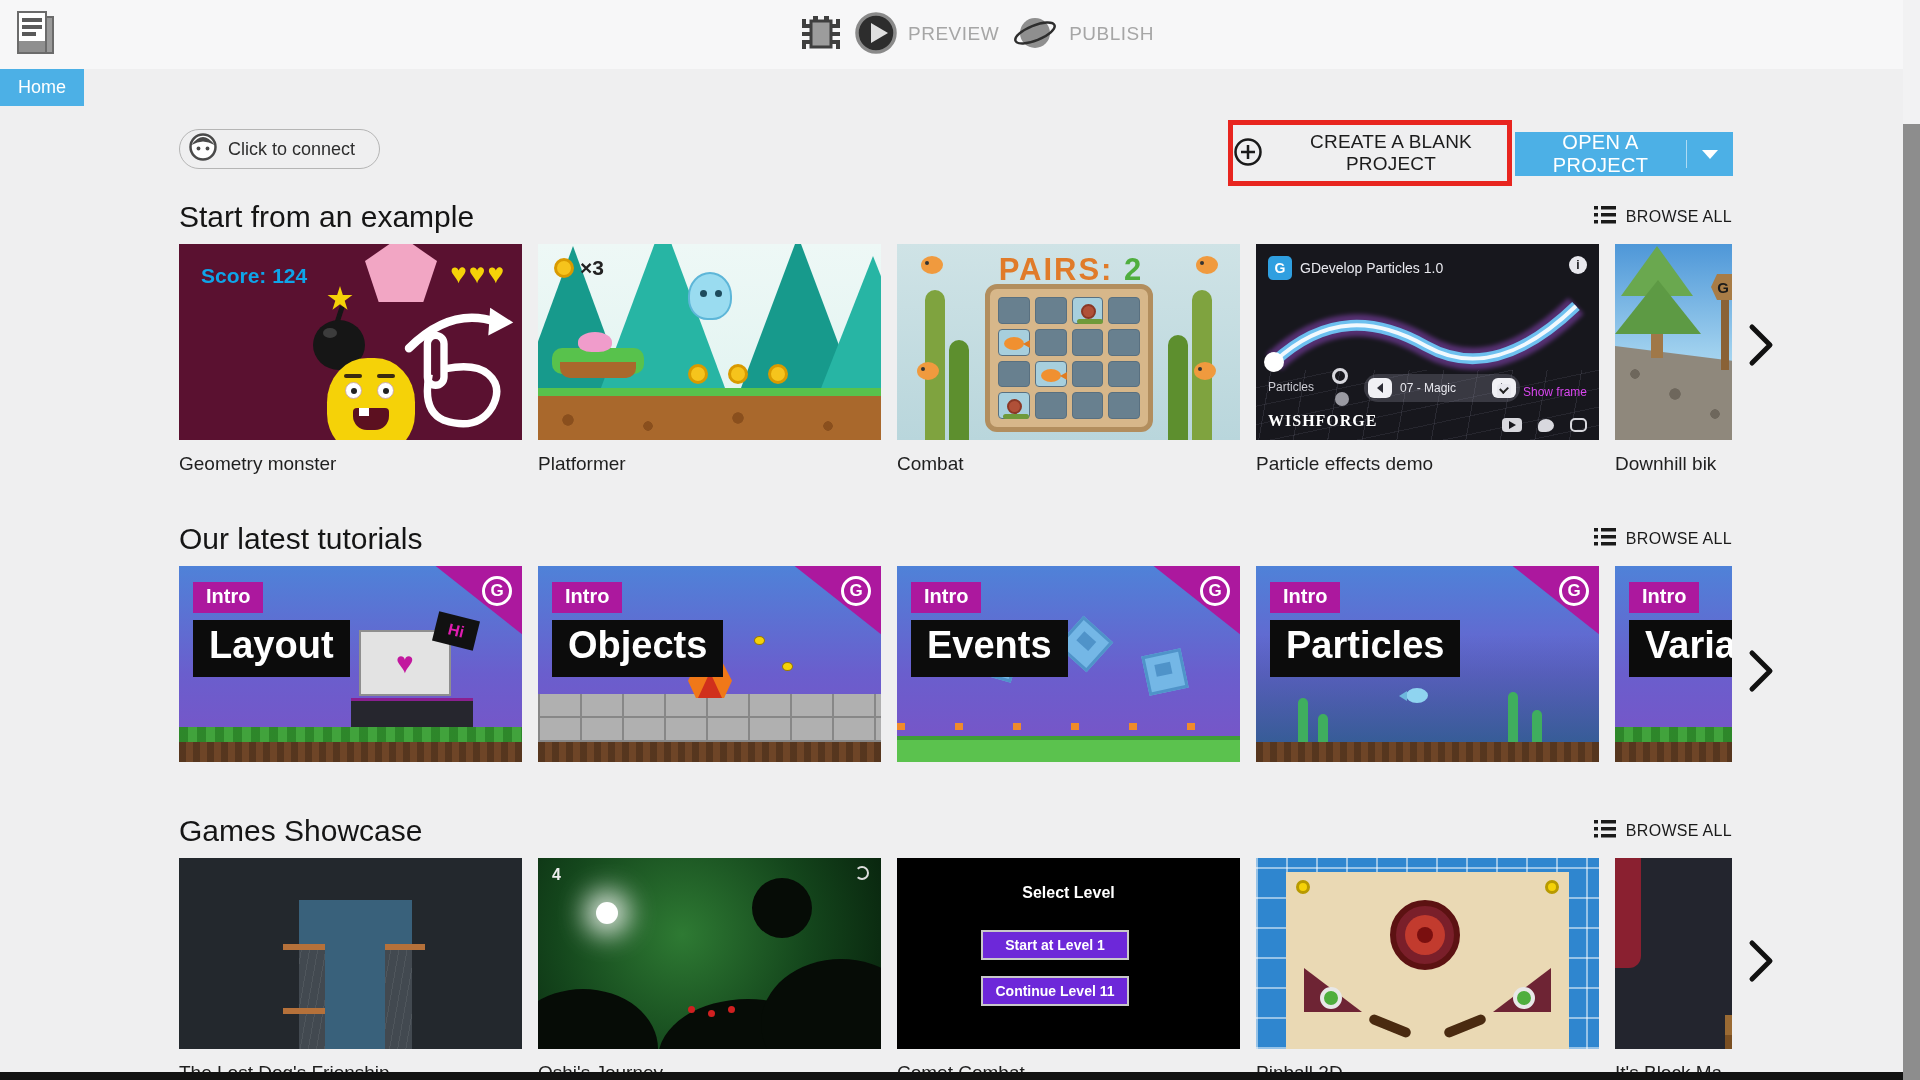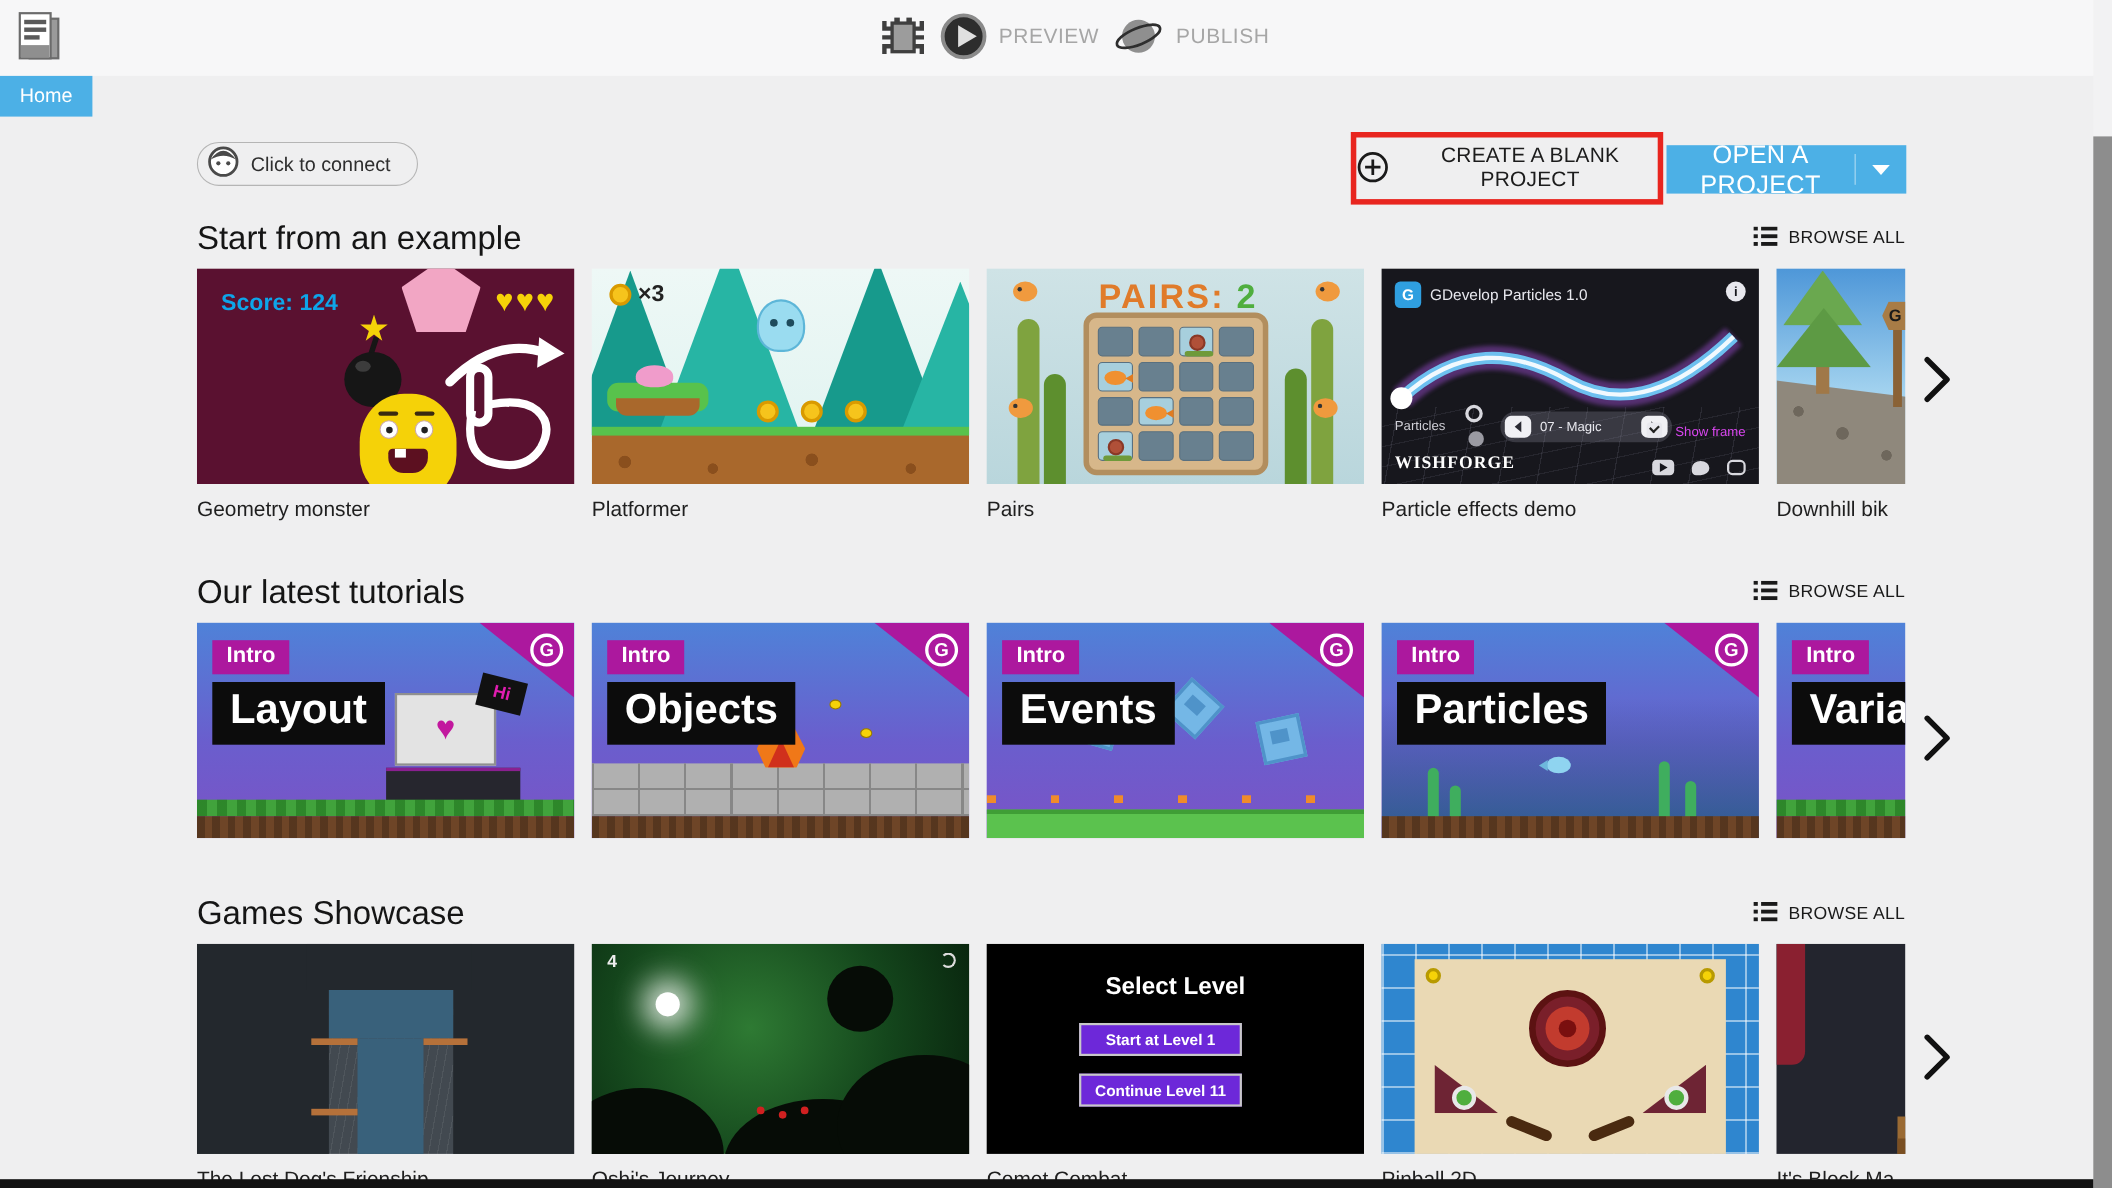--- a/index.html
+++ b/index.html
@@ -16,21 +16,21 @@
             font-size:18px;display:flex;align-items:center;justify-content:center;border:none;cursor:pointer}
 
   
   .connect-btn{position:absolute;left:179px;top:129px;height:40px;padding:0 24px 0 8px;border:1px solid #b5b5b5;
                border-radius:20px;display:flex;align-items:center;gap:10px;font-size:18px;color:#2e2e2e;background:transparent;cursor:pointer}
   .red-box{position:absolute;left:1228px;top:120px;width:284px;height:66px;border:5px solid #e8251f;
            display:flex;align-items:center;justify-content:center;gap:12px;cursor:pointer;background:transparent}
   .create-label{font-size:19px;color:#1c1c1c;letter-spacing:.2px}
   .open-btn{position:absolute;left:1515px;top:132px;width:218px;height:44px;background:#4cb0e6;color:#fff;
             display:flex;align-items:center;border:none;cursor:pointer}
-  .open-label{flex:1;text-align:center;font-size:23px;letter-spacing:.3px}
+  .open-label{flex:1;text-align:center;font-size:20px;letter-spacing:.3px}
   .open-divider{width:1px;height:28px;background:rgba(255,255,255,.55)}
   .open-caret{width:46px;display:flex;justify-content:center;align-items:center}
   .caret{width:0;height:0;border-left:8px solid transparent;border-right:8px solid transparent;border-top:9px solid #fff}
 
   
   .section{position:absolute;left:179px;width:1553px}
   #sec-examples{top:196px}#sec-tutorials{top:518px}#sec-showcase{top:810px}
   .sec-head{height:42px;display:flex;justify-content:space-between;align-items:center}
   .sec-title{font-size:30px;color:#151515;font-weight:400}
   .browse{display:flex;align-items:center;gap:10px;font-size:16px;color:#1a1a1a;letter-spacing:.3px;background:none;border:none;cursor:pointer}
@@ -165,21 +165,21 @@
   .ld-rock{background:#23282d}
   .ld-water{background:#39617b}
   .ld-ledge{background:#b5713a}
   .oj{background:radial-gradient(circle at 42% 40%,#2e7a33 0%,#14461c 55%,#07200c 100%)}
   .oj-sil{background:#060c06;border-radius:50%}
   .oj-glow{left:58px;top:44px;width:22px;height:22px;background:#fff;border-radius:50%;box-shadow:0 0 26px 12px rgba(255,255,255,.8)}
   .oj-count{left:14px;top:8px;color:#eee;font-weight:bold;font-size:16px}
   .oj-restart{right:12px;top:8px;width:14px;height:14px;border:2px solid #ddd;border-radius:50%;border-left-color:transparent}
   .oj-dot{width:7px;height:7px;background:#d02020;border-radius:50%}
   .cc{background:#000}
-  .cc-title{left:0;right:0;top:26px;text-align:center;color:#fff;font-weight:bold;font-size:22px}
+  .cc-title{left:0;right:0;top:26px;text-align:center;color:#fff;font-weight:bold;font-size:16px}
   .cc-btn{left:84px;width:148px;height:30px;background:#6d28d9;border:2px solid #c8c8c8;color:#fff;font-weight:bold;font-size:14px;display:flex;align-items:center;justify-content:center}
   .pb{background:#2f86cf;background-image:repeating-linear-gradient(0deg,rgba(255,255,255,.5) 0 2px,transparent 2px 30px),repeating-linear-gradient(90deg,rgba(255,255,255,.5) 0 2px,transparent 2px 30px)}
   .pb-field{left:30px;right:30px;top:14px;bottom:0;background:#ead9b4}
   .pb-ring{left:104px;top:28px;width:70px;height:70px;border-radius:50%;background:#7a1f2a;border:6px solid #5c1212;display:flex;align-items:center;justify-content:center}
   .pb-ring-in{width:40px;height:40px;border-radius:50%;background:#c23b2e;display:flex;align-items:center;justify-content:center}
   .pb-ball{width:16px;height:16px;border-radius:50%;background:#7a0f0f}
   .pb-funnel{top:96px;width:58px;height:44px;background:#6e2434}
   .pb-flip{bottom:18px;width:44px;height:10px;background:#4a2a10;border-radius:5px}
   .pb-bump{width:22px;height:22px;border-radius:50%;background:#4fae3e;border:4px solid #e8e8e8}
   .pb-lamp{width:14px;height:14px;border-radius:50%;background:#f5d208;border:3px solid #b89a00}
@@ -419,21 +419,21 @@
         <div class="abs dh-tree2"></div>
         <div class="abs dh-post"></div>
         <div class="abs dh-sign">G</div>
       </div>
     </div>
   </div>
 
   <div class="labels">
     <div class="card-label">Geometry monster</div>
     <div class="card-label">Platformer</div>
-    <div class="card-label">Pairs</div>
+    <div class="card-label">Combat</div>
     <div class="card-label">Particle effects demo</div>
     <div class="card-label">Downhill bik</div>
   </div>
 </div>
 
 <div class="section" id="sec-tutorials">
   <div class="sec-head">
     <div class="sec-title">Our latest tutorials</div>
     <button class="browse">
       <span>

